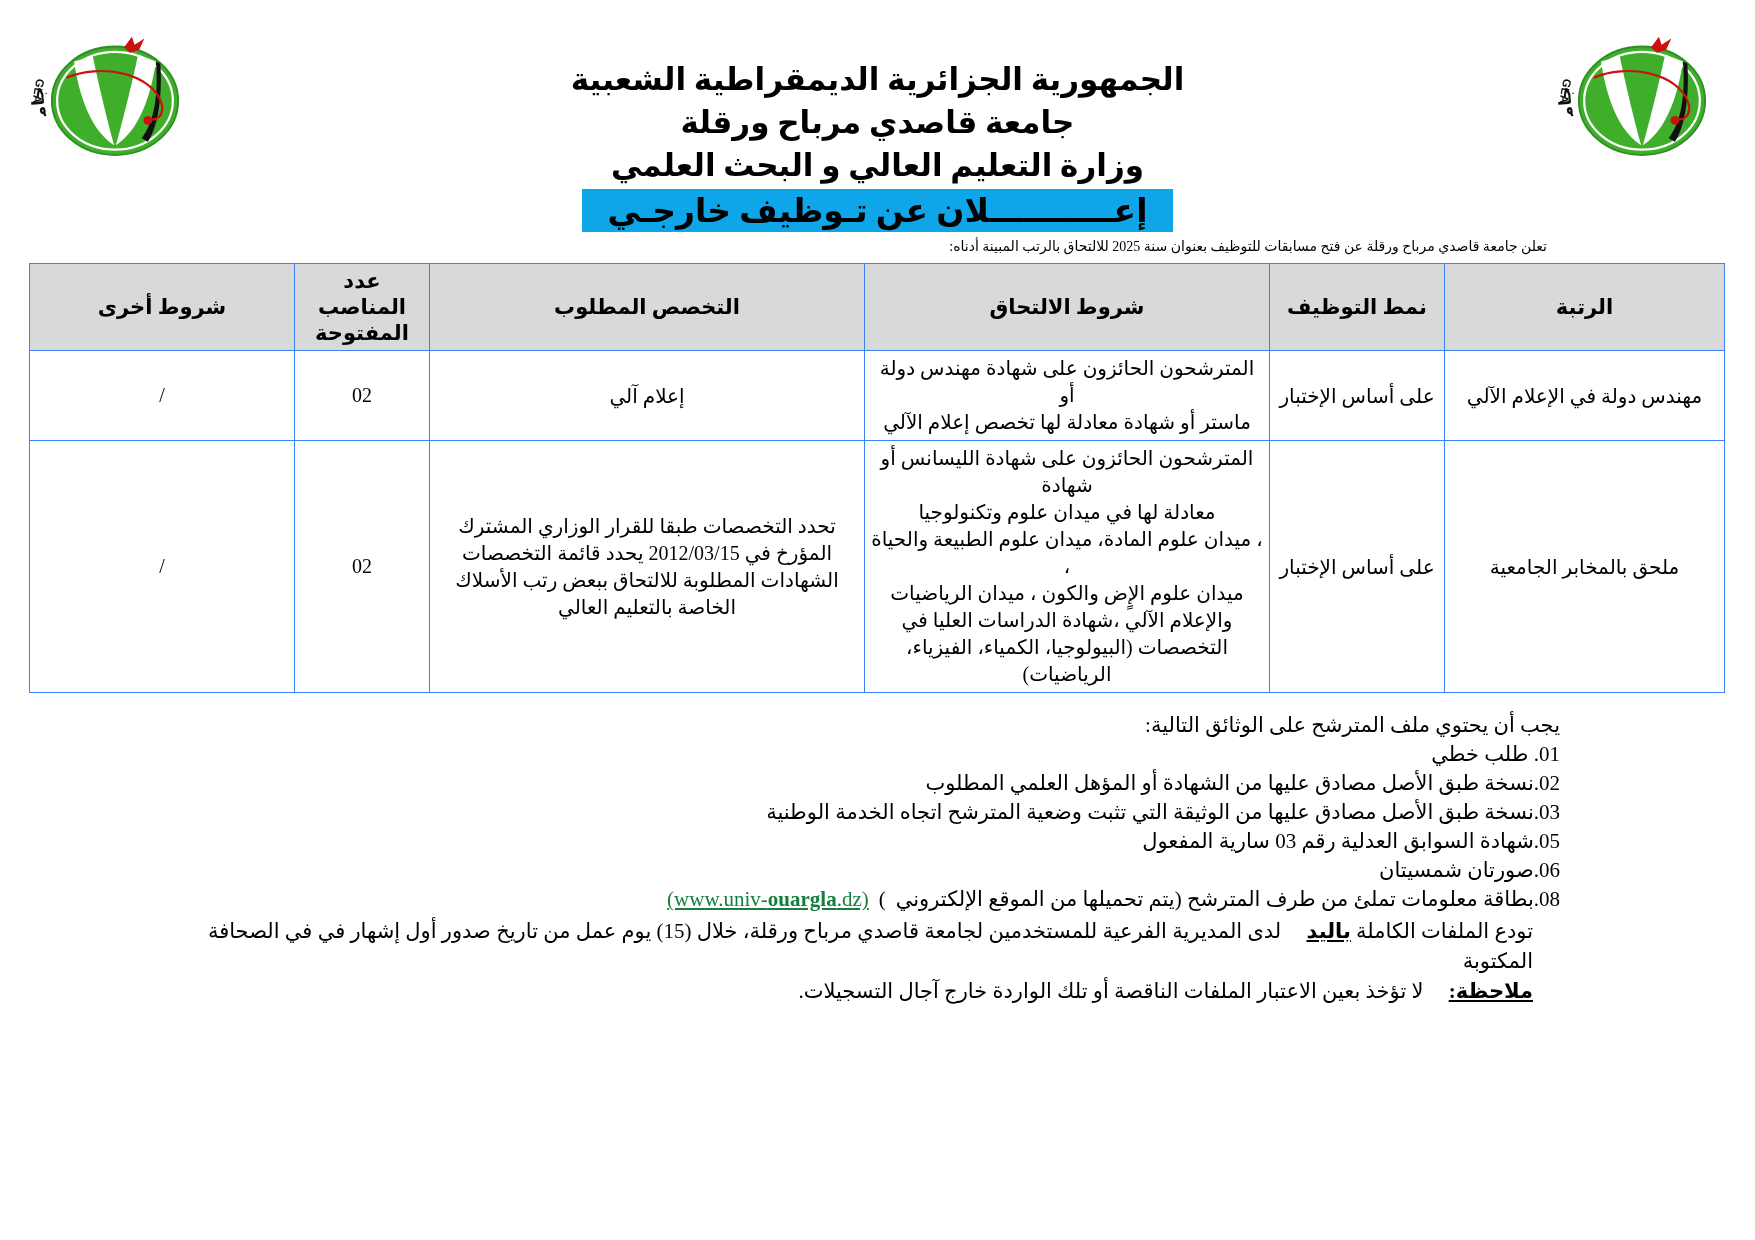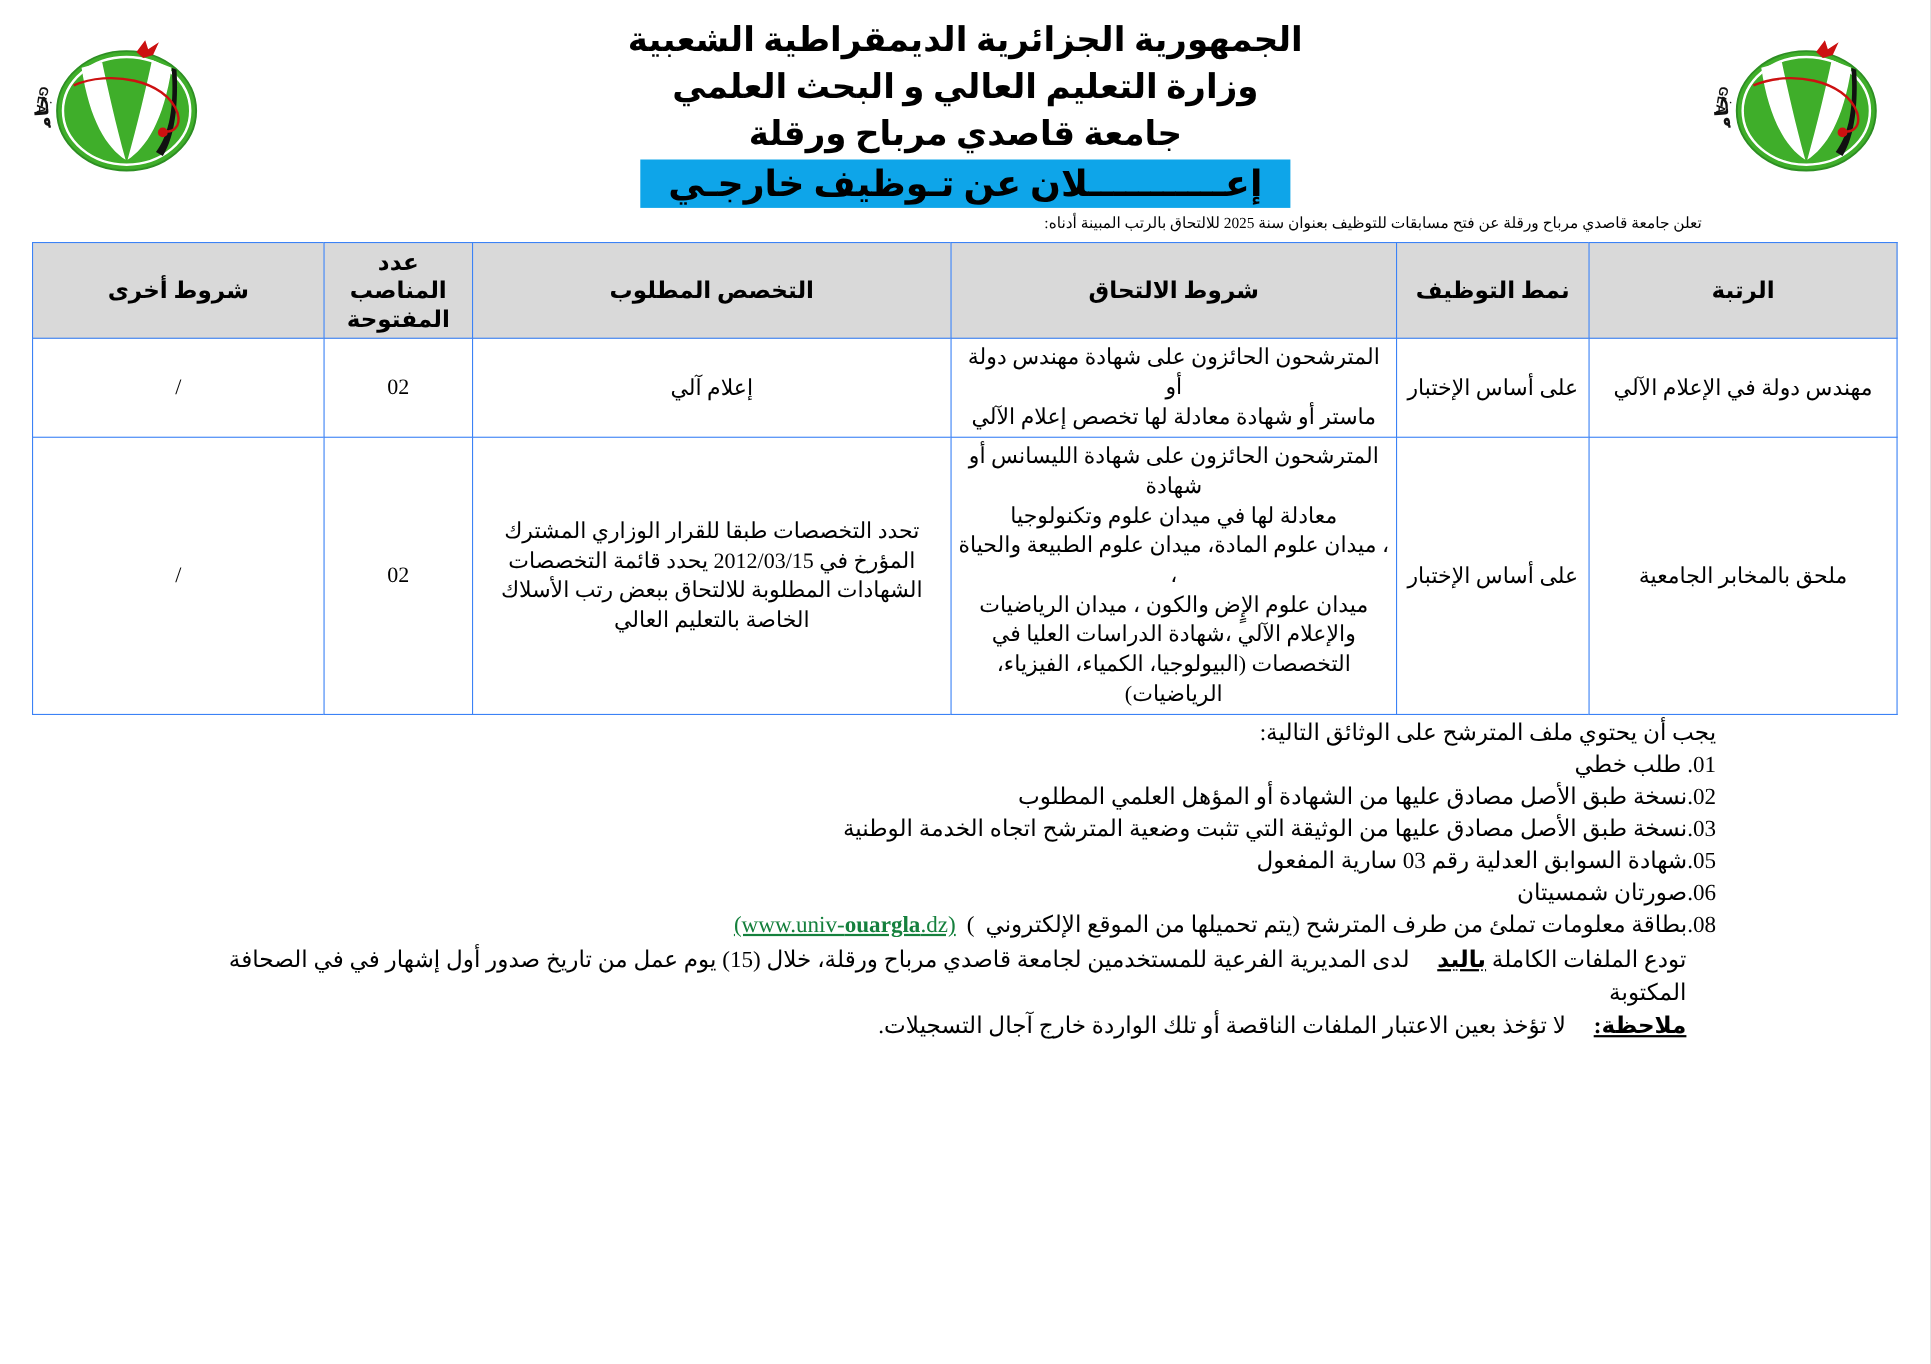--- a/index.html
+++ b/index.html
@@ -7,21 +7,21 @@
   .page {
     width:1755px; height:1240px; background:#ffffff; position:relative;
     font-family:"Liberation Serif","DejaVu Sans",serif; color:#000;
     direction:rtl; overflow:hidden;
   }
   
   .logo { position:absolute; top:10px; width:178px; height:178px; }
   .logo-left  { left:26px; }
   .logo-right { right:24px; }
   
-  .header { padding-top:14px; text-align:center; font-weight:bold; }
+  .header { padding-top:14px; text-align:center; font-weight:bold;margin-top:44px; }
   .header .h-line { font-size:31px; line-height:43px; }
   .header .h-announce {
     display:inline-block; background:#0ea5e9; font-size:33px;
     padding:2px 26px; margin-top:2px; letter-spacing:1px;
   }
   
   .intro {
     margin-top:6px; font-size:14px; text-align:right;
     padding-right:208px; padding-left:200px;
   }
@@ -32,21 +32,21 @@
   }
   table.jobs th, table.jobs td {
     border:1px solid #3b82f6; vertical-align:middle; text-align:center;
     padding:4px 6px; font-size:20px;
   }
   table.jobs th { background:#d9d9d9; font-weight:bold; font-size:21px; height:62px; line-height:26px; }
   tr.r1 td { height:58px;text-align:center; }
   tr.r2 td { height:192px; }
   .preline { white-space:pre-line; line-height:27px; }
   
-  .docs { margin-top:2px; font-size:21px; line-height:29px; text-align:right; padding-right:195px; }
+  .docs { margin-top:18px; font-size:21px; line-height:29px; text-align:right; padding-right:195px; }
   .docs .doc-title { font-size:21px; }
   .doc-item8 { display:flex; direction:rtl; justify-content:flex-start; gap:10px; align-items:baseline; }
   .url { color:#15803d; direction:ltr; unicode-bidi:isolate;text-decoration:underline; }
   .url b { font-weight:bold; }
   
   .footer { margin-top:2px; font-size:21px; line-height:30px; text-align:right; padding-right:222px; padding-left:190px; }
   .bold-u { font-weight:bold; text-decoration:underline;margin-left:20px; }
 </style>
 </head>
 <body>
@@ -90,22 +90,22 @@
     <text font-size="19" font-weight="bold" fill="#111" font-family="Liberation Serif, DejaVu Sans, serif">
       <textPath href="#arcTopR" startOffset="12%">جامعة قاصدي مرباح . ورقلة</textPath>
     </text>
     <text font-size="13" font-weight="bold" fill="#111" letter-spacing="0.5" font-family="Liberation Sans, DejaVu Sans, sans-serif">
       <textPath href="#arcBotR" startOffset="8%">Université KASDI-MERBAH. OUARGLA</textPath>
     </text>
   </svg>
 
   <div class="header">
     <div class="h-line">الجمهورية الجزائرية الديمقراطية الشعبية</div>
+    <div class="h-line">جامعة قاصدي مرباح ورقلة</div>
     <div class="h-line">وزارة التعليم العالي و البحث العلمي</div>
-    <div class="h-line">جامعة قاصدي مرباح ورقلة</div>
     <div><span class="h-announce">إعـــــــــــلان عن تـوظيف خارجـي</span></div>
   </div>
 
   <div class="intro">تعلن جامعة قاصدي مرباح ورقلة عن فتح مسابقات للتوظيف بعنوان سنة 2025  للالتحاق بالرتب المبينة أدناه:</div>
 
   <table class="jobs">
     <colgroup>
       <col style="width:280px">
         <col style="width:175px">
         <col style="width:405px">

